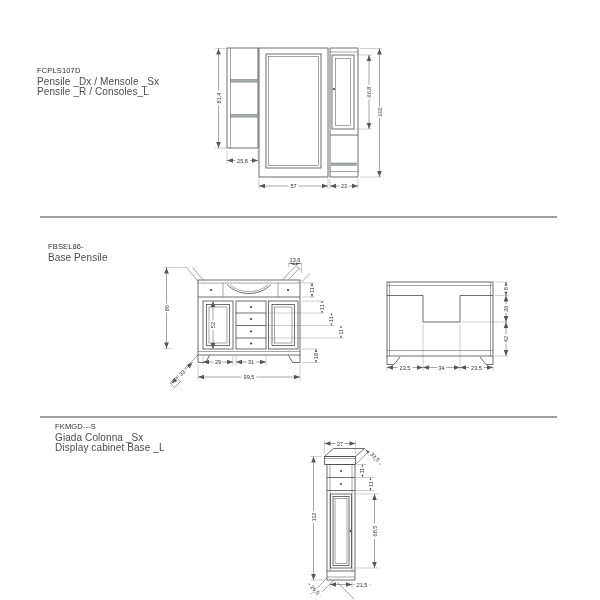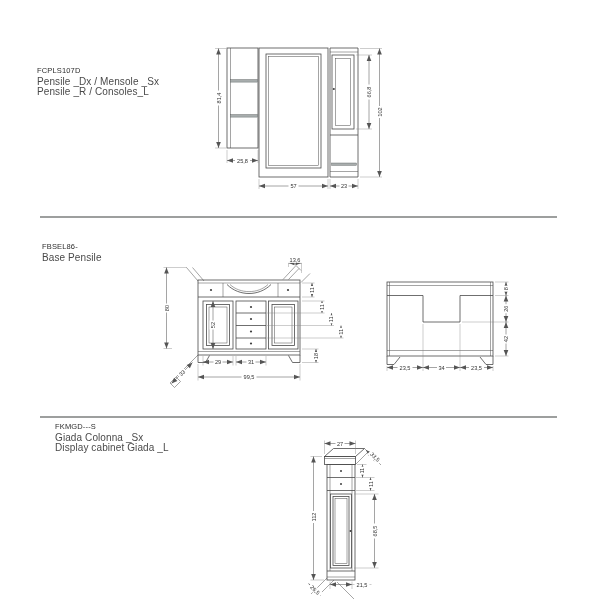--- a/index.html
+++ b/index.html
@@ -24,32 +24,32 @@
 <body>
 
 <div class="pblock" style="left:37px;top:66px;">
   <div class="pgroup">
     <div class="pcode">FCPLS107D</div>
     <div class="pline">Pensile _Dx / Mensole _Sx</div>
     <div class="pline">Pensile _R / Consoles_L</div>
   </div>
 </div>
 
-<div class="pblock" style="left:42px;top:242px;">
+<div class="pblock" style="left:48px;top:242px;">
   <div class="pgroup">
     <div class="pcode">FBSEL86-</div>
     <div class="pline">Base  Pensile</div>
   </div>
 </div>
 
 <div class="pblock" style="left:55px;top:422px;">
   <div class="pgroup">
     <div class="pcode">FKMGD---S</div>
     <div class="pline">Giada Colonna _Sx</div>
-    <div class="pline">Display cabinet Giada _L</div>
+    <div class="pline">Display cabinet Base _L</div>
   </div>
 </div>
 
 <div class="sep" style="top:216px;"></div>
 <div class="sep" style="top:416px;"></div>
 
 <svg width="600" height="600" viewBox="0 0 600 600">
   <defs>
     <marker id="arr" markerWidth="7" markerHeight="7" refX="6.5" refY="3.5" orient="auto-start-reverse" markerUnits="userSpaceOnUse">
       <path d="M0.5,1.2 L6.5,3.5 L0.5,5.8 Z" fill="#555"></path>

